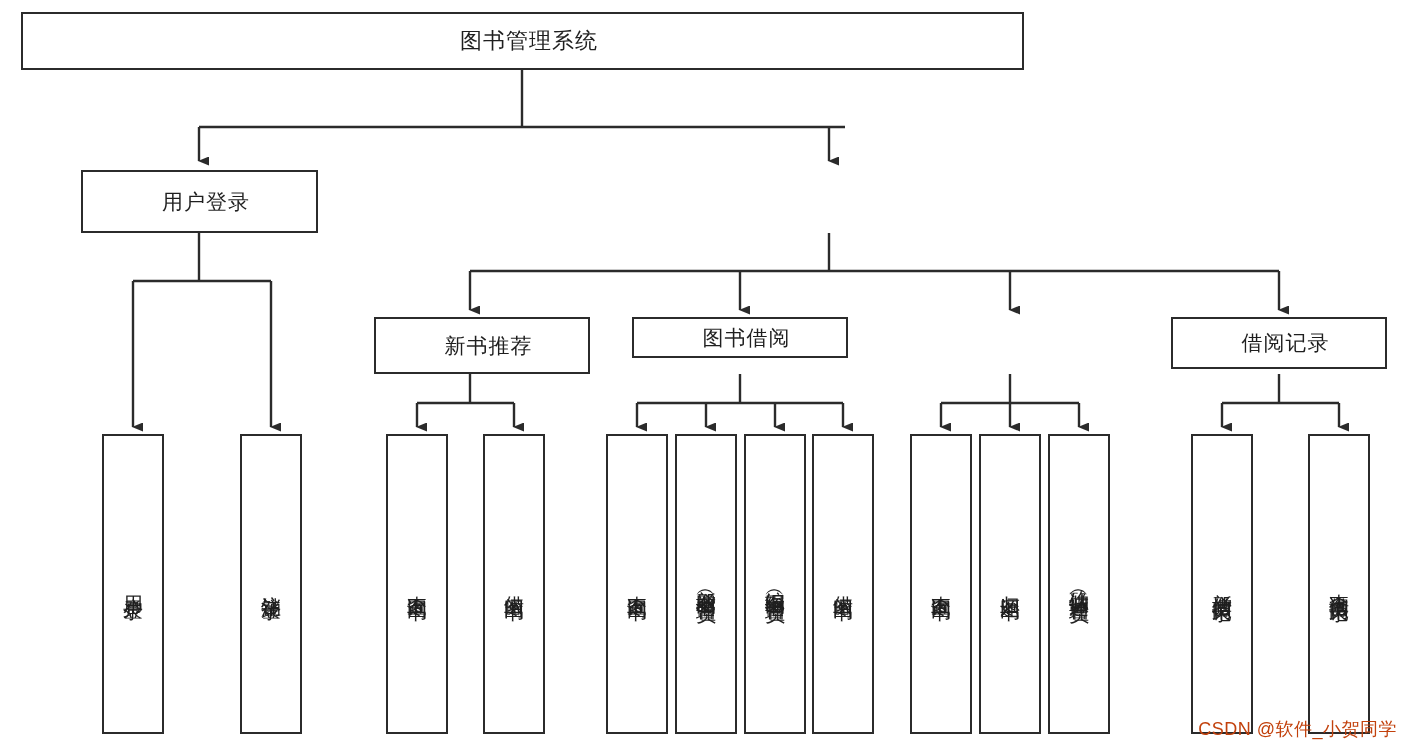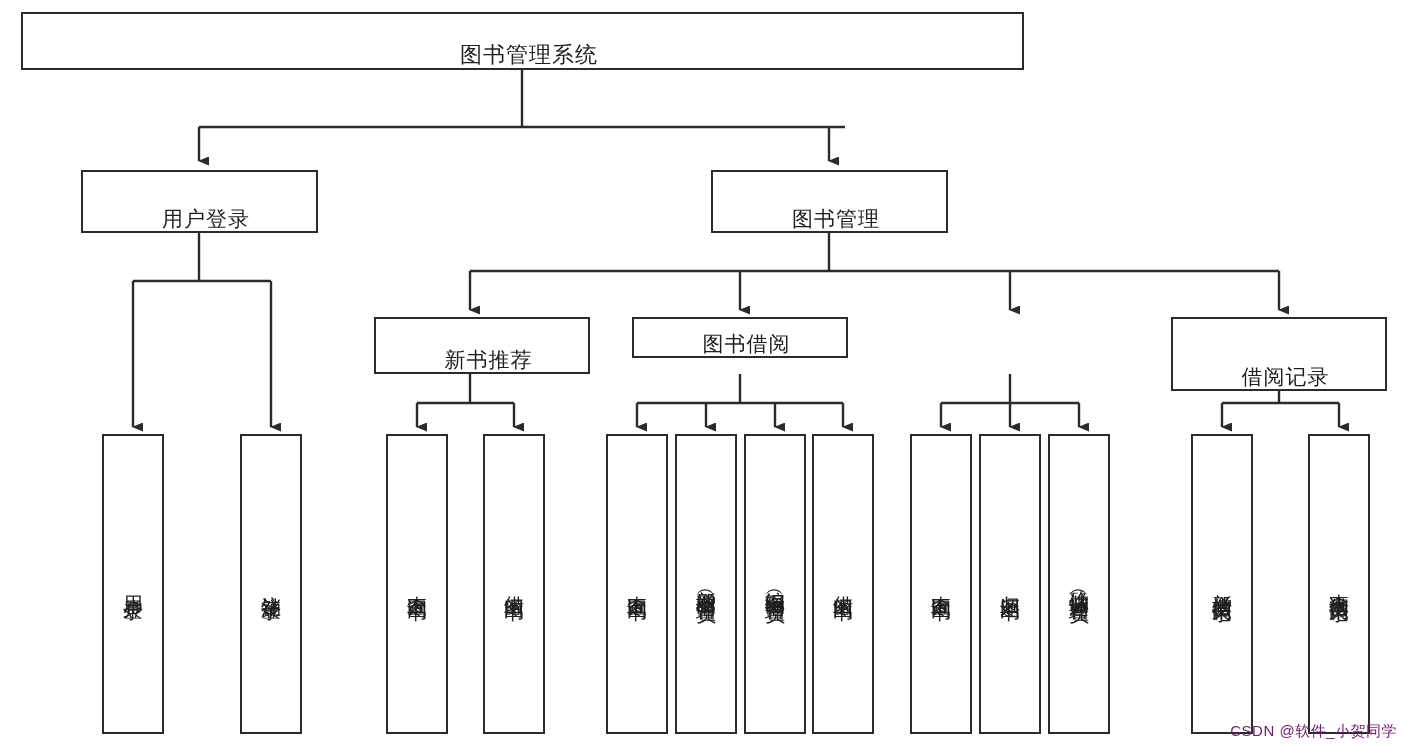--- a/index.html
+++ b/index.html
@@ -25,21 +25,21 @@
     width: 1405px;
     height: 747px;
     pointer-events: none;
   }
   .node {
     position: absolute;
     box-sizing: border-box;
     border: 2px solid #2b2b2b;
     background: #ffffff;
     display: flex;
-    align-items: flex-end;
+    align-items: center;
     justify-content: center;
     color: #1f1f1f;
     text-align: center;
     padding-left: 13px;
   }
   .node.horizontal {
     writing-mode: horizontal-tb;
     font-size: 21px;
     letter-spacing: 1px;
     line-height: 1.2;
@@ -55,22 +55,22 @@
     justify-content: center;
   }
   .node .label {
     display: block;
   }
   .node.root .label { font-size: 22px; }
   #watermark {
     position: absolute;
     right: 8px;
     bottom: 6px;
-    font-size: 15px;
-    color: #701a75;
+    font-size: 18px;
+    color: #c2410c;
     letter-spacing: 0.5px;
     user-select: none;
     white-space: nowrap;
   }
 </style>
 </head>
 <body>
 
 <div id="diagram-root">
 
@@ -124,31 +124,28 @@
     </g>
   </svg>
 
   <div class="node horizontal root" style="left:21px; top:12px; width:1003px; height:58px;">
     <span class="label">图书管理系统</span>
   </div>
 
   <div class="node horizontal" style="left:81px; top:170px; width:237px; height:63px;">
     <span class="label">用户登录</span>
   </div>
-  <div class="node horizontal" style="left:711px; top:170px; width:237px; height:63px;">
-    <span class="label">图书管理</span>
-  </div>
 
   <div class="node horizontal" style="left:374px; top:317px; width:216px; height:57px;">
     <span class="label">新书推荐</span>
   </div>
   <div class="node horizontal" style="left:632px; top:317px; width:216px; height:41px;">
     <span class="label">图书借阅</span>
   </div>
-  <div class="node horizontal" style="left:1171px; top:317px; width:216px; height:74px;">
+  <div class="node horizontal" style="left:1171px; top:317px; width:216px; height:52px;">
     <span class="label">借阅记录</span>
   </div>
 
   <div class="node vertical" style="left:102px; top:434px; width:62px; height:300px;">
     <span class="label">用户登录</span>
   </div>
   <div class="node vertical" style="left:240px; top:434px; width:62px; height:300px;">
     <span class="label">注销登录</span>
   </div>
 

